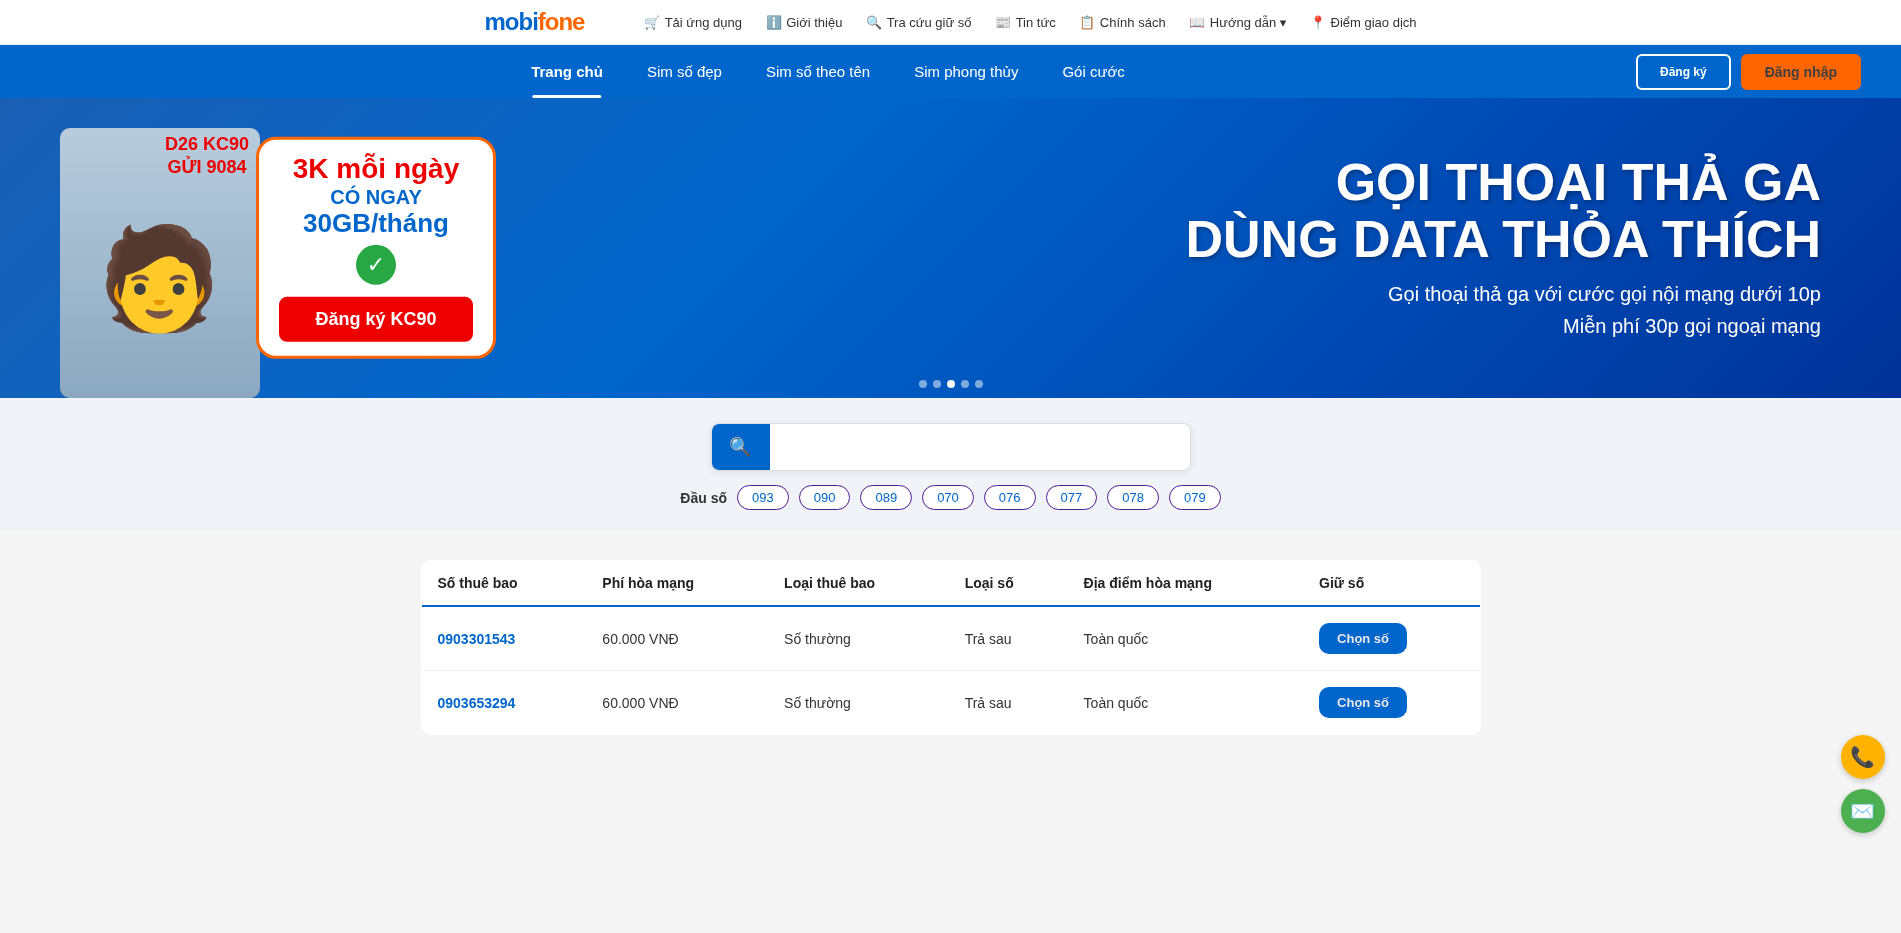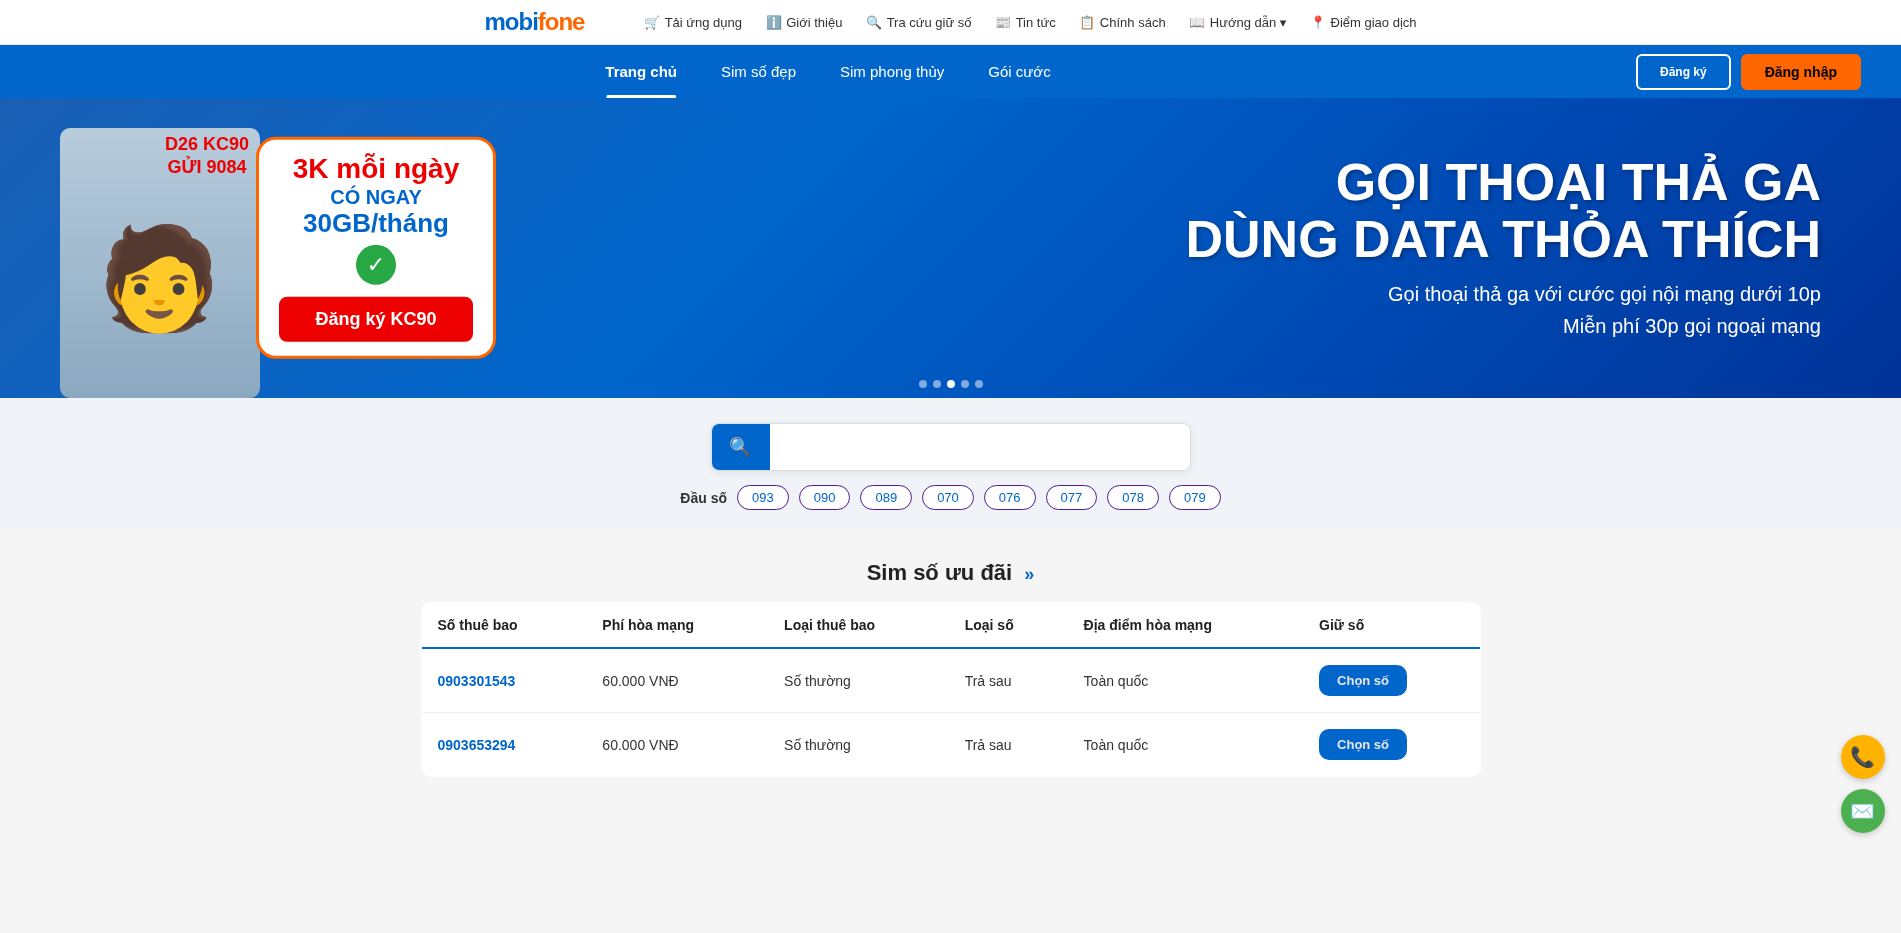--- a/index.html
+++ b/index.html
@@ -73,21 +73,21 @@
       color: #fff;
       padding: 8px 22px;
       border-radius: 6px;
       cursor: pointer;
       font-size: 12px;
       font-weight: bold;
     }
     .btn-dnhap {
       background: #ff6600;
       border: 2px solid #ff6600;
-      color: #000000;
+      color: #404040;
       padding: 8px 22px;
       border-radius: 6px;
       cursor: pointer;
       font-size: 14px;
       font-weight: bold;
     }
 
     
     .banner {
       background: linear-gradient(135deg, #1a5fb4 0%, #0066cc 40%, #004bb5 70%, #003399 100%);
@@ -352,20 +352,21 @@
     <a href="#"><span class="icon-sm">📋</span> Chính sách</a>
     <a href="#"><span class="icon-sm">📖</span> Hướng dẫn ▾</a>
     <a href="#"><span class="icon-sm">📍</span> Điểm giao dịch</a>
   </div>
 </div>
 
 <div class="nav-bar">
   <div class="nav-links">
     <a href="#" class="active">Trang chủ</a>
     <a href="#">Sim số đẹp</a>
+    <a href="#">Sim số theo tên</a>
     <a href="#">Sim phong thủy</a>
     <a href="#">Gói cước</a>
   </div>
   <div class="nav-btns">
     <button class="btn-dky">Đăng ký</button>
     <button class="btn-dnhap">Đăng nhập</button>
   </div>
 </div>
 
 <div class="banner">
@@ -421,24 +422,20 @@
     <span class="prefix-tag">089</span>
     <span class="prefix-tag">070</span>
     <span class="prefix-tag">076</span>
     <span class="prefix-tag">077</span>
     <span class="prefix-tag">078</span>
     <span class="prefix-tag">079</span>
   </div>
 </div>
 
 <div class="table-section">
-  <div class="section-title">
-    <span>Sim số ưu đãi</span>
-    <span class="arrow">»</span>
-  </div>
   <table class="sim-table">
     <thead>
       <tr>
         <th>Số thuê bao</th>
         <th>Phí hòa mạng</th>
         <th>Loại thuê bao</th>
         <th>Loại số</th>
         <th>Địa điểm hòa mạng</th>
         <th>Giữ số</th>
       </tr>

